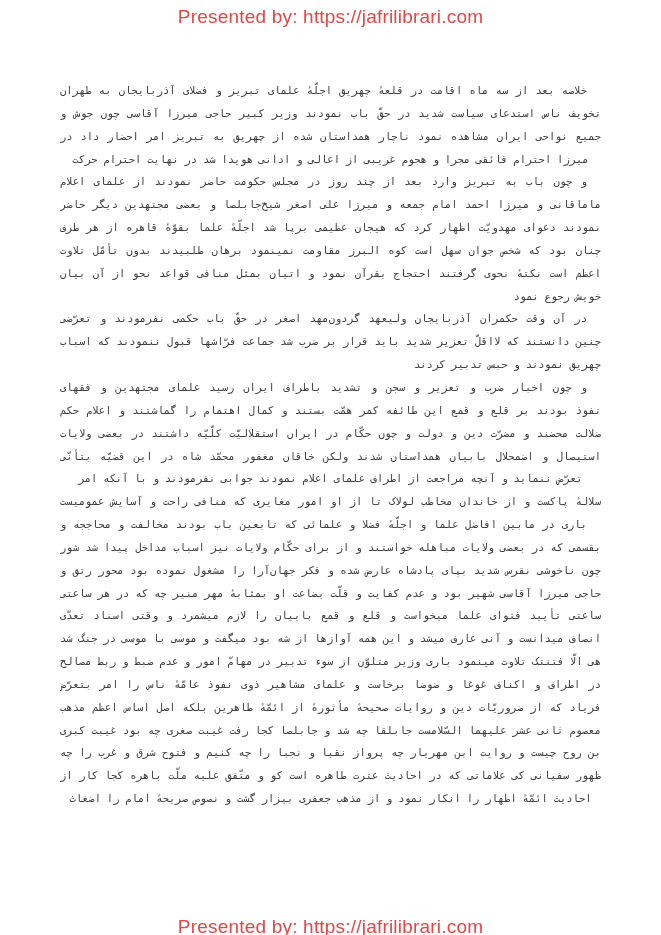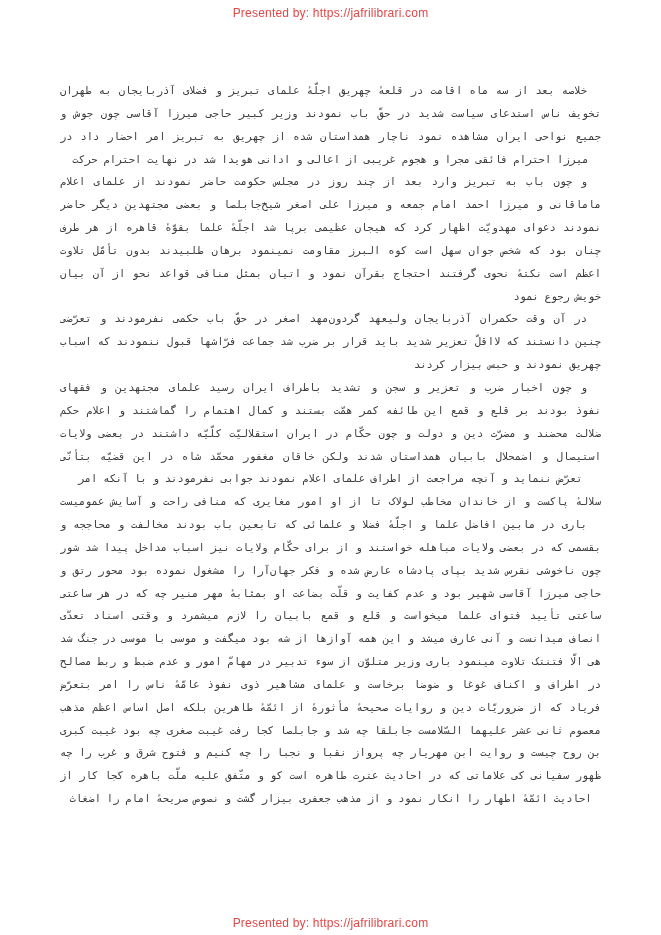--- a/index.html
+++ b/index.html
@@ -10,21 +10,21 @@
     height: 935px;
     background: #ffffff;
     overflow: hidden;
     font-family: "DejaVu Sans", sans-serif;
   }
   .banner {
     position: absolute;
     left: 0; right: 0;
     text-align: center;
     font-family: "Liberation Sans", sans-serif;
-    font-size: 12px;
+    font-size: 19px;
     letter-spacing: 0.2px;
     color: #e04848;
   }
   .banner.top { top: 6px; }
   .banner.bottom { top: 916px; }
   .doc {
     position: absolute;
     top: 80px;
     right: 60px;
     width: 541px;
@@ -65,21 +65,21 @@
         <div class="line first">و چون باب به تبریز وارد بعد از چند روز در مجلس حکومت حاضر نمودند از علمای اعلام نظام‌العلماء و ملّا محمّد</div>
         <div class="line">ماماقانی و میرزا احمد امام جمعه و میرزا علی اصغر شیخ‌جابلصا و بعضی مجتهدین دیگر حاضر بودند سؤال از ادّعای باب</div>
         <div class="line">نمودند دعوای مهدویّت اظهار کرد که هیجان عظیمی برپا شد اجلّهٔ علما بقوّهٔ قاهره از هر طرف احاطه کردند و سطوت تشریع</div>
         <div class="line">چنان بود که شخص جوان سهل است کوه البرز مقاومت نمینمود برهان طلبیدند بدون تأمّل تلاوت عبارات نمود که این برهان باقی</div>
         <div class="line">اعظم است نکتهٔ نحوی گرفتند احتجاج بقرآن نمود و اتیان بمثل منافی قواعد نحو از آن بیان کرد مجلس متفرّق شد باب بمحلّ</div>
         <div class="line end">خویش رجوع نمود</div>
       </div>
       <div class="para">
         <div class="line first">در آن وقت حکمران آذربایجان ولیعهد گردون‌مهد اصغر در حقّ باب حکمی نفرمودند و تعرّضی نخواستند علما مصلحت</div>
         <div class="line">چنین دانستند که لااقلّ تعزیر شدید باید قرار بر ضرب شد جماعت فرّاشها قبول ننمودند که اسباب اجرای این سیاست شوند میرزا</div>
-        <div class="line end">چهریق نمودند و حبس بیزار کردند</div>
+        <div class="line end">چهریق نمودند و حبس تدبیر کردند</div>
       </div>
       <div class="para">
         <div class="line first">و چون اخبار ضرب و تعزیر و سجن و تشدید باطراف ایران رسید علمای مجتهدین و فقهای معتبرین که صاحب اقتدار و</div>
         <div class="line">نفوذ بودند بر قلع و قمع این طائفه کمر همّت بستند و کمال اهتمام را گماشتند و اعلام حکم نوشتند که این شخص و پیروان</div>
         <div class="line">ضلالت محضند و مضرّت دین و دولت و چون حکّام در ایران استقلالیّت کلّیّه داشتند در بعضی ولایات پیروی قوی نموده در</div>
         <div class="line">استیصال و اضمحلال بابیان همداستان شدند ولکن خاقان مغفور محمّد شاه در این قضیّه بتأنّی رفتار میفرمودند که این جوان از</div>
         <div class="line end">تعرّض ننماید و آنچه مراجعت از اطراف علمای اعلام نمودند جوابی نفرمودند و با آنکه امر بتأنّی نمودند</div>
         <div class="line">سلالهٔ پاکست و از خاندان مخاطب لولاک تا از او امور مغایری که منافی راحت و آسایش عمومیست صادر نگردد حکومت</div>
       </div>
       <div class="para">

